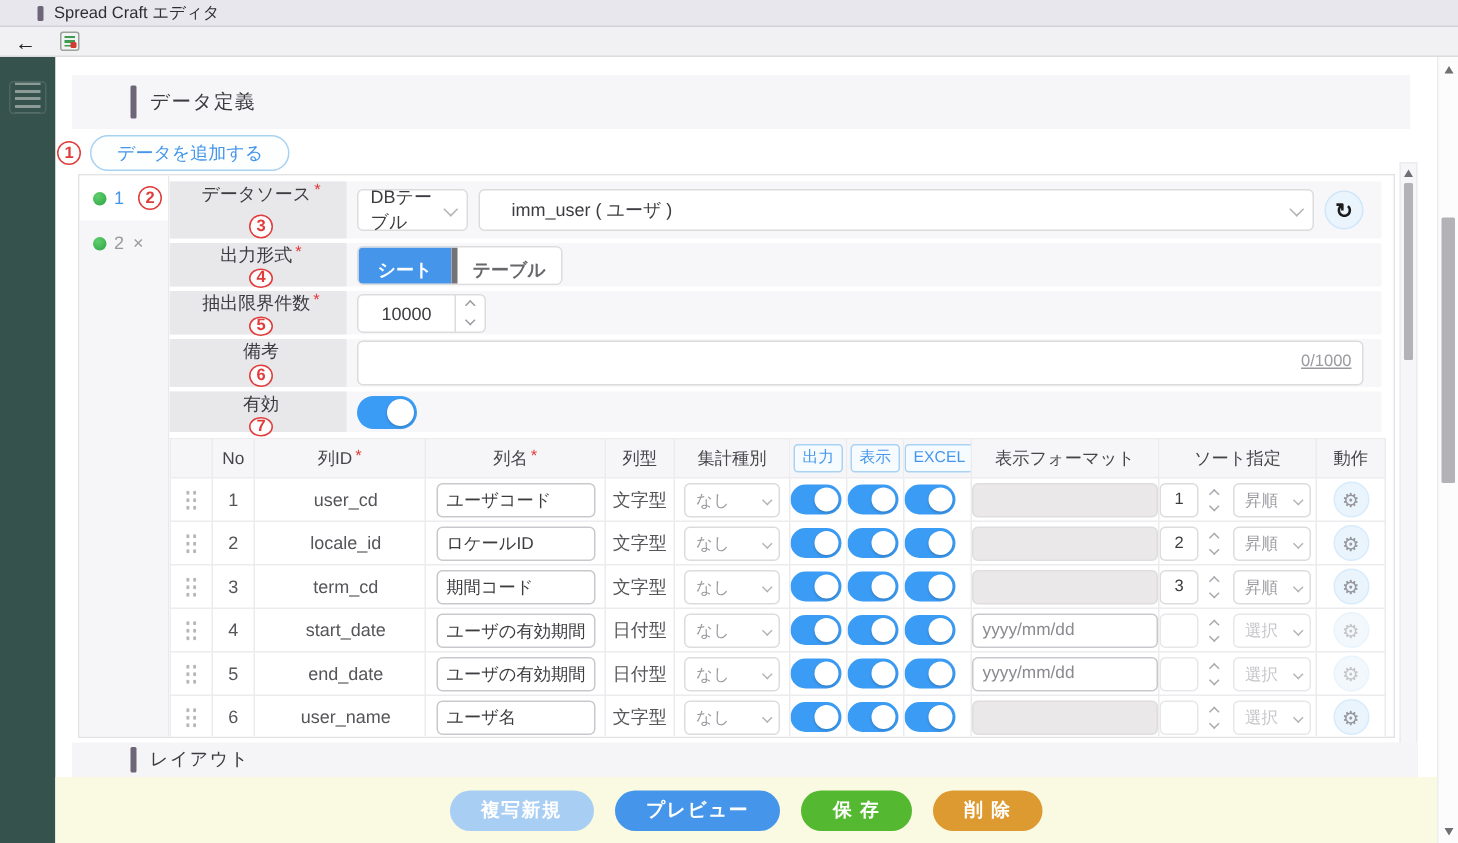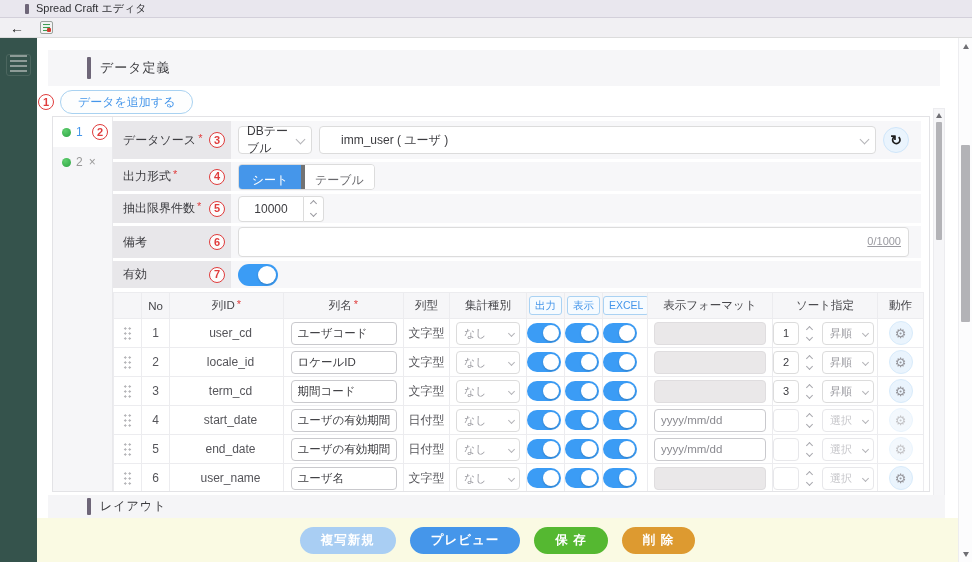--- a/index.html
+++ b/index.html
@@ -63,21 +63,21 @@
   .tab .dot { width:9px; height:9px; border-radius:50%;
     background:radial-gradient(circle at 35% 30%, #5ecf6d, #2da344); }
   .tab.selected { background:#fff; color:var(--accent_blue,#4596ea); }
   .tab .tab-close { color:#9a9a9a; font-size:12px; margin-left:1px; }
   .tab .ann { margin-left:auto; margin-right:4px; }
 
   .form-area { flex:1; padding:4px 8px 0 0; background:#fff; overflow:hidden; }
   .frow { display:flex; margin-bottom:3px; background:#f7f7f9; }
   .flabel { width:118px; min-width:118px; background:#e8e7ea; display:flex;
     align-items:center; justify-content:space-between; padding:0 6px 0 10px;
-    font-size:12px; color:#3c3c40; }
+    font-size:12px; color:#3c3c40;flex-direction:column; }
   .req { color:#e03c3c; font-size:11px; margin-left:2px; vertical-align:top; }
   .fcontent { flex:1; display:flex; align-items:center; gap:7px; padding:0 12px 0 7px; }
 
   .row-ds { height:38px; }
   .row-out { height:29px; }
   .row-lim { height:29px; }
   .row-rem { height:32px; }
   .row-en  { height:27px; }
 
   .select { position:relative; height:28px; background:#fff; border:1px solid #dcdcdc;
@@ -87,21 +87,21 @@
   .chev { width:7px; height:7px; border-right:1.5px solid #b4b4b8; border-bottom:1.5px solid #b4b4b8;
     transform:rotate(45deg); display:inline-block; }
   .ds-type { width:74px; }
   .ds-table { flex:1; max-width:566px;padding-left:21px; }
   .refresh-btn { width:26px; height:26px; border-radius:50%; border:1px solid #cfe6fa;
     background:#eaf4fd; color:#1b1b1b; font-size:14px; font-weight:bold;
     display:flex; align-items:center; justify-content:center; cursor:pointer; line-height:1; }
 
   .seg { display:flex; height:26px; border-radius:4px; overflow:hidden; border:1px solid #dcdcdc; }
   .seg-opt { min-width:62px; padding:16px 10px; display:flex; align-items:center; justify-content:center;
-    font-size:12px; background:#fff; color:#68686c; cursor:pointer; }
+    font-size:12px; background:#fff; color:#68686c; cursor:pointer;font-weight:bold; }
   .seg-opt.sel { background:var(--accent_blue,#4596ea); color:#fff; }
   .seg-opt + .seg-opt { border-left:4px solid #737373; }
 
   .num-wrap { display:flex; align-items:stretch; height:26px; }
   .num-input { width:66px; border:1px solid #dcdcdc; border-radius:4px 0 0 4px;
     font-size:12px; color:#3c3c40; text-align:center; background:#fff; outline:none;
     font-family:inherit; }
   .spinner { width:20px; border:1px solid #dcdcdc; border-left:none; border-radius:0 4px 4px 0;
     display:flex; flex-direction:column; background:#fff; }
   .spin-btn { flex:1; display:flex; align-items:center; justify-content:center; cursor:pointer; }
@@ -133,21 +133,21 @@
   .hdr-pill { display:inline-flex; align-items:center; justify-content:center;
     border:1px solid #aad2f3; color:var(--accent_blue,#4596ea); background:#f6fbff;
     border-radius:3px; font-size:10.5px; padding:2px 5px; line-height:1.2; }
   .dots { width:9px; height:15px; margin:0 auto;
     background-image:radial-gradient(circle, #b5b5b9 1.1px, transparent 1.3px);
     background-size:4.5px 5px; cursor:grab; }
   .cell-left { text-align:right; padding-left:8px !important; }
   .cell-input { width:106px; height:23px; border:1px solid #c9c9cd; border-radius:4px;
     font-size:11.5px; color:#3c3c40; padding:0 6px; outline:none; background:#fff;
     font-family:inherit; }
-  .cell-input.fmt { width:112px; color:#8a8a90; }
+  .cell-input.fmt { width:124px; color:#8a8a90; }
   .cell-input.off { background:#eae8e9; border-color:#dfdddf; }
   .mini-select { position:relative; width:64px; height:23px; margin:0 auto; border:1px solid #dcdcdc;
     border-radius:4px; background:#fff; display:flex; align-items:center; padding:0 14px 0 7px;
     font-size:11px; color:#9a9aa0; cursor:pointer; }
   .mini-select .chev { position:absolute; right:5px; top:8px; width:5px; height:5px; }
   .sort-group { display:flex; align-items:center; justify-content:center; gap:3px; }
   .sort-num { width:26px; height:23px; border:1px solid #dcdcdc; border-radius:4px;
     text-align:center; font-size:11px; color:#3c3c40; outline:none; background:#fff;
     font-family:inherit; }
   .sort-spin { width:14px; height:23px; display:flex; flex-direction:column; justify-content:center; gap:3px; }

